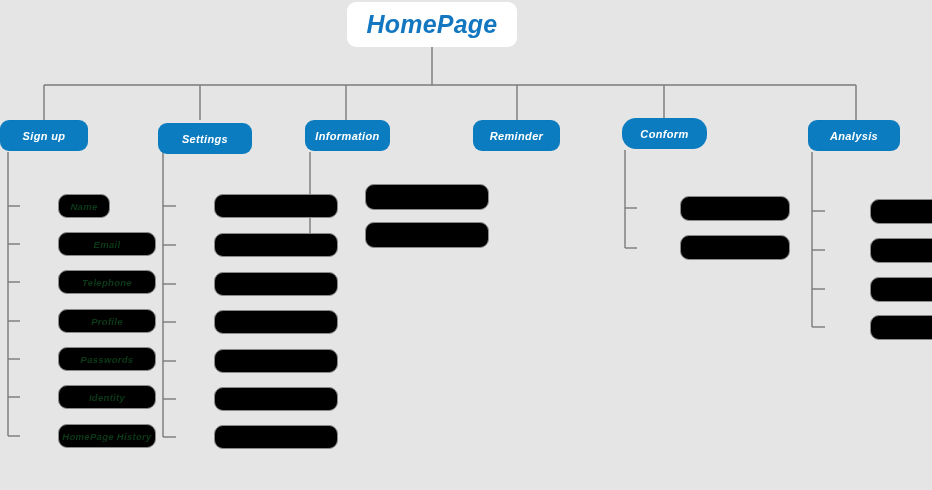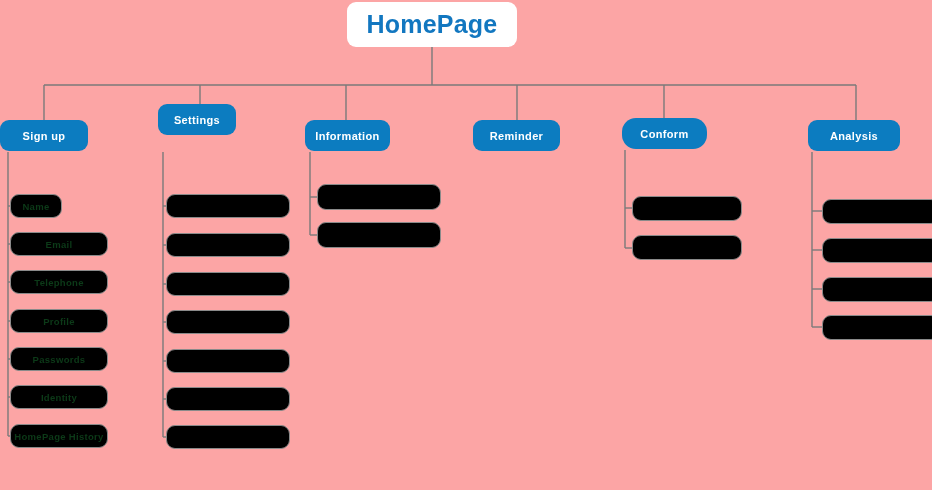--- a/index.html
+++ b/index.html
@@ -1,40 +1,40 @@
 <!DOCTYPE html>
 <html><head>
 <meta charset="utf-8">
 <style>
   html,body{margin:0;padding:0;background:#000;}
   body{
     font-family:"Liberation Sans", sans-serif;
     width:932px;height:490px;
     position:relative;overflow:hidden;
   }
-  #canvas{position:absolute;left:0;top:0;width:932px;height:490px;background:#fca5a5;}
+  #canvas{position:absolute;left:0;top:0;width:932px;height:490px;background:#e5e5e5;font-style:italic;}
   svg.lines{position:absolute;left:0;top:0;width:932px;height:490px;}
   svg.lines line,svg.lines path{stroke:#7a7a7a;stroke-width:1.4;fill:none;}
 
   .node{position:absolute;box-sizing:border-box;display:flex;align-items:center;justify-content:center;}
 
   
   .root{
     background:#ffffff;border-radius:9px;
     color:#1277c0;font-size:25px;font-weight:bold;letter-spacing:.2px;
   }
   
   .lvl2{
     background:#0c7cc0;border-radius:9px;
     color:#ffffff;font-size:11px;font-weight:bold;letter-spacing:.35px;
   }
   
   .leaf{
     background:#000000;border:1.4px solid #8a8a8a;border-radius:9px;
-    color:#0c3a18;font-size:9.5px;font-weight:bold;letter-spacing:.3px;
+    color:#0c3a18;font-size:9.5px;font-weight:bold;letter-spacing:.3px;margin-left:48px;
   }
 </style>
 </head>
 <body>
 
 <div id="canvas">
 
   <svg class="lines" viewBox="0 0 932 490">
 
     <line x1="432" y1="47" x2="432" y2="85"></line>
@@ -82,21 +82,21 @@
   </svg>
 
   <div class="node root" style="left:347px;top:2px;width:170px;height:45px;">
     <span>HomePage</span>
   </div>
 
   <div class="node lvl2" style="left:0px;top:120px;width:88px;height:31px;">
     <span>Sign up</span>
   </div>
 
-  <div class="node lvl2" style="left:158px;top:104px;width:78px;height:31px;text-align:center;">
+  <div class="node lvl2" style="left:158px;top:123px;width:94px;height:31px;text-align:center;">
     <span>Settings</span>
   </div>
 
   <div class="node lvl2" style="left:305px;top:120px;width:85px;height:31px;">
     <span>Information</span>
   </div>
 
   <div class="node lvl2" style="left:473px;top:120px;width:87px;height:31px;">
     <span>Reminder</span>
   </div>

